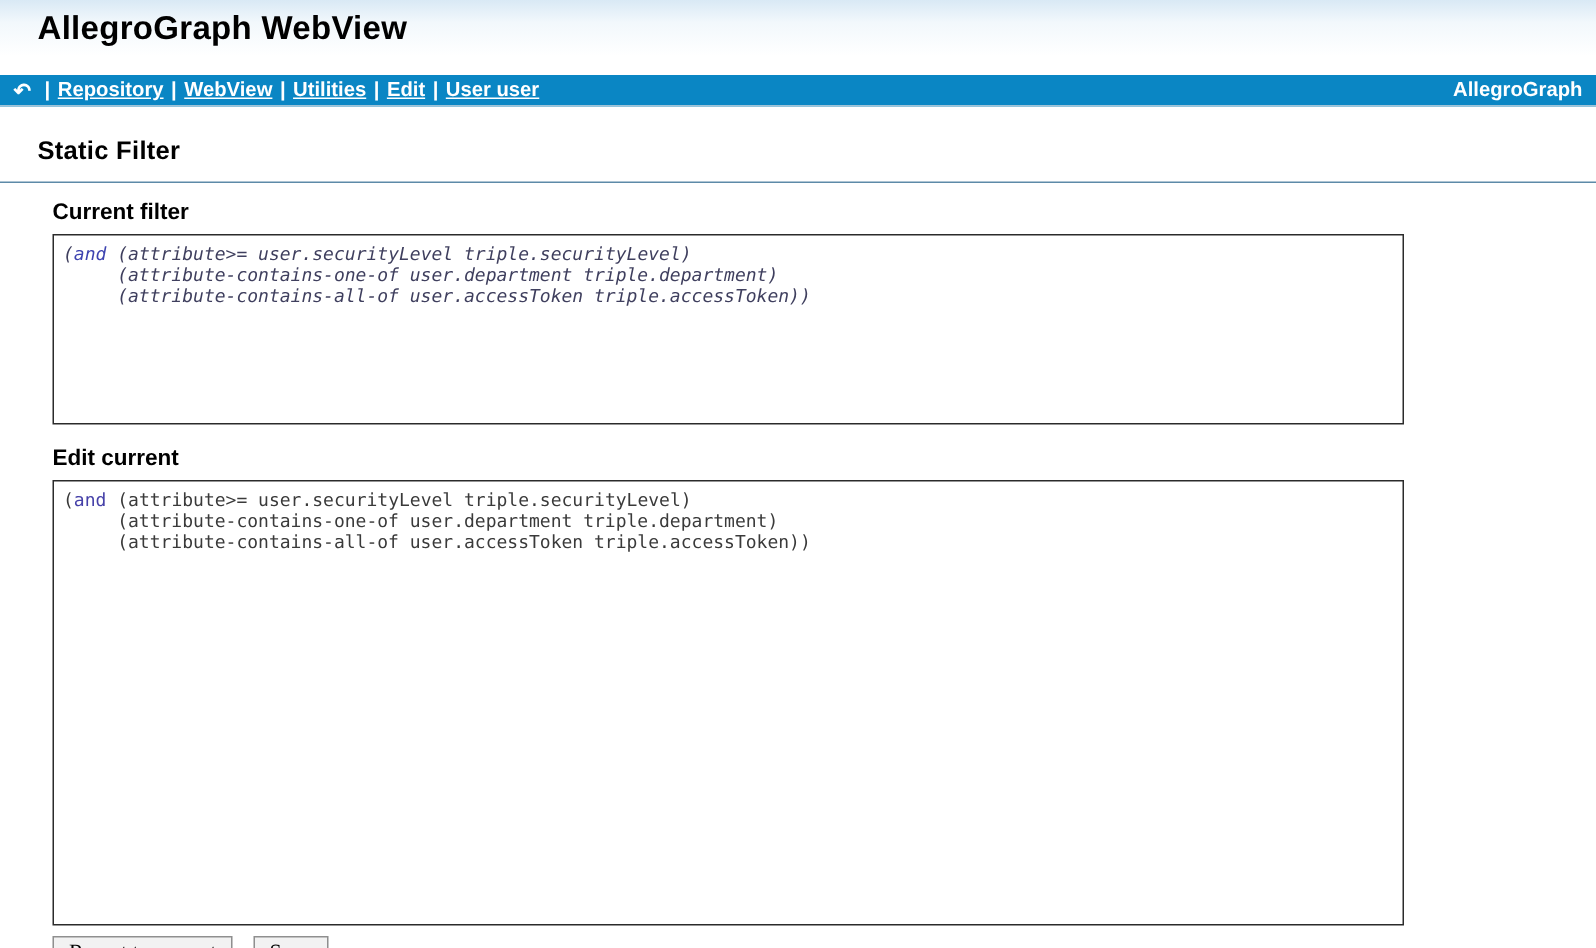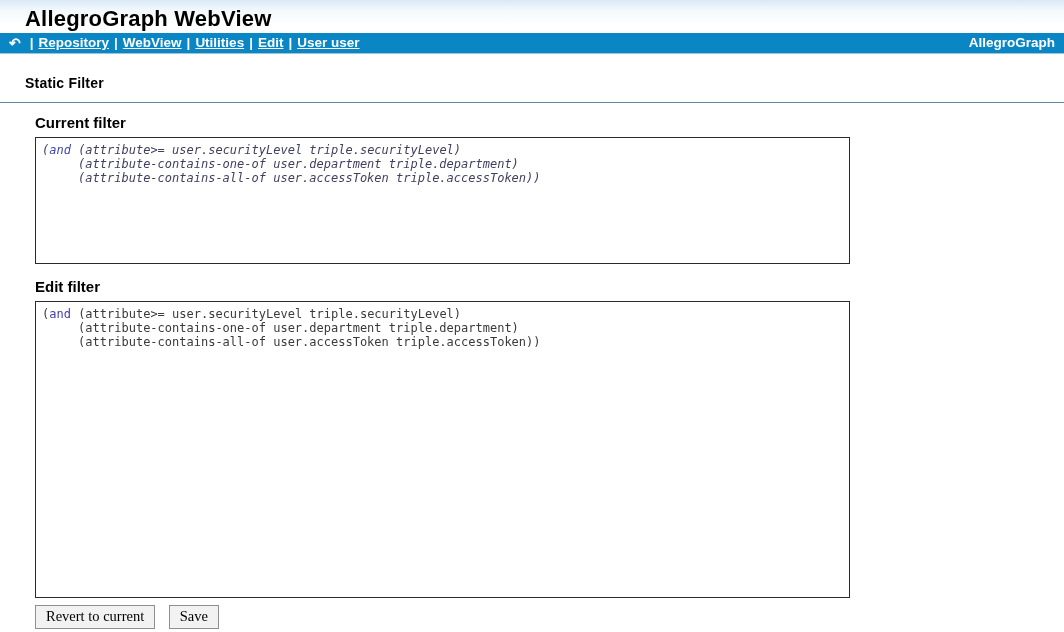--- a/index.html
+++ b/index.html
@@ -1,20 +1,20 @@
 <!DOCTYPE html>
 <html><head>
 <meta charset="utf-8">
 <style>
   * { margin: 0; padding: 0; box-sizing: border-box; }
   html, body { width: 1064px; height: 632px; background: #ffffff; overflow: hidden;
                font-family: "Liberation Sans", sans-serif; }
 
   
-  .masthead { position: relative; height: 33px;
+  .masthead { position: relative; height: 50px;
               background: linear-gradient(180deg, #d9e9f5 0%, #f2f8fc 30%, #ffffff 75%); }
   .app-title { position: absolute; left: 25px; top: 6px;
                font-size: 22px; font-weight: bold; color: #000;
                font-family: "Liberation Sans", sans-serif; letter-spacing: 0.2px; }
   .repo-label { position: absolute; left: 395px; top: 13px;
                 font-size: 15px; color: #000;
                 font-family: "Liberation Serif", serif; }
 
   
   .navbar { height: 21px; background: #0a86c4; border-bottom: 1px solid #9fc3d8;
@@ -22,27 +22,27 @@
             padding: 0 9px 1px 9px; }
   .navbar, .navbar * { color: #ffffff; font-size: 13.5px; font-weight: bold; }
   .nav-left { display: flex; align-items: center; white-space: pre; }
   .nav-sep { padding: 0 5px; }
   .nav-link { cursor: pointer; text-decoration: underline; }
   .back-arrow { font-size: 14px; margin-right: 4px; cursor: pointer; }
   .doc-link { cursor: pointer; }
 
   
   .page-title-row { border-bottom: 1px solid #5d8aa8; padding: 20px 0 10px 25px; }
-  .page-title { font-size: 14px; font-weight: bold; color: #000; letter-spacing: 0.2px; }
+  .page-title { font-size: 17px; font-weight: bold; color: #000; letter-spacing: 0.2px; }
 
   .section-label { font-size: 15px; font-weight: bold; color: #000;
                    margin: 11px 0 6px 35px; }
   .section-label.edit { margin-top: 14px; }
 
-  .filter-box { margin-left: 35px; width: 815px; border: 1px solid #2b2b2b;
+  .filter-box { margin-left: 35px; width: 901px; border: 1px solid #2b2b2b;
                 background: #fff; padding: 5px 6px; overflow: hidden; }
   .filter-box.current { height: 127px; }
   .filter-box.edit    { height: 297px; cursor: text; }
 
   .code-line { white-space: pre; font-family: "DejaVu Sans Mono", monospace;
                font-size: 12px; line-height: 14px; }
   .current .code-line { font-style: italic; color: #3f3f5e; }
   .edit    .code-line { color: #3a3a3a; }
   .kw { color: #4540a8; }
   .current .kw { color: #3d43b0; }
@@ -81,21 +81,21 @@
 </div>
 
 <div class="section-label">Current filter</div>
 
 <div class="filter-box current">
   <div class="code-line"><span>(</span><span class="kw">and</span><span> (attribute&gt;= user.securityLevel triple.securityLevel)</span></div>
   <div class="code-line"><span>     (attribute-contains-one-of user.department triple.department)</span></div>
   <div class="code-line"><span>     (attribute-contains-all-of user.accessToken triple.accessToken))</span></div>
 </div>
 
-<div class="section-label edit">Edit filter</div>
+<div class="section-label edit">Edit current</div>
 
 <div class="filter-box edit">
   <div class="code-line"><span>(</span><span class="kw">and</span><span> (attribute&gt;= user.securityLevel triple.securityLevel)</span></div>
   <div class="code-line"><span>     (attribute-contains-one-of user.department triple.department)</span></div>
   <div class="code-line"><span>     (attribute-contains-all-of user.accessToken triple.accessToken))</span></div>
 </div>
 
 <div class="button-row">
   <button class="btn">Revert to current</button>
   <button class="btn">Save</button>

